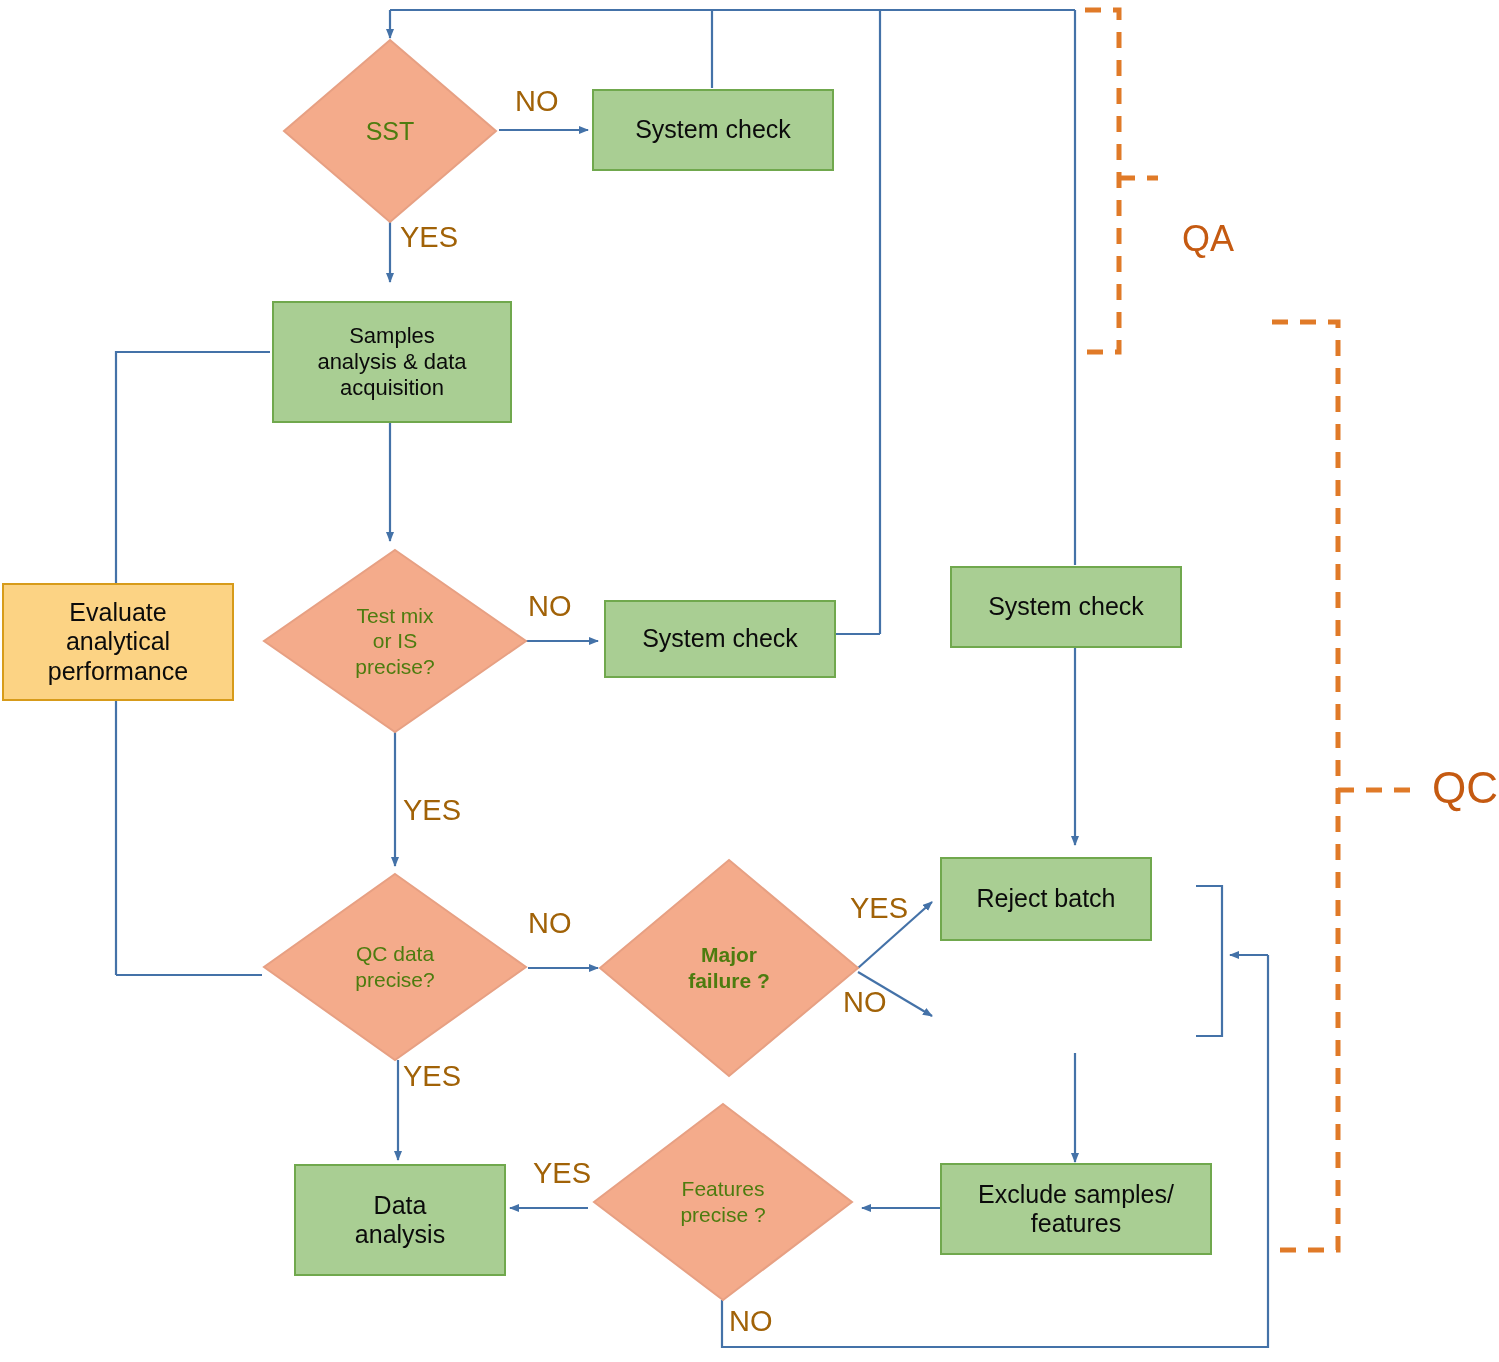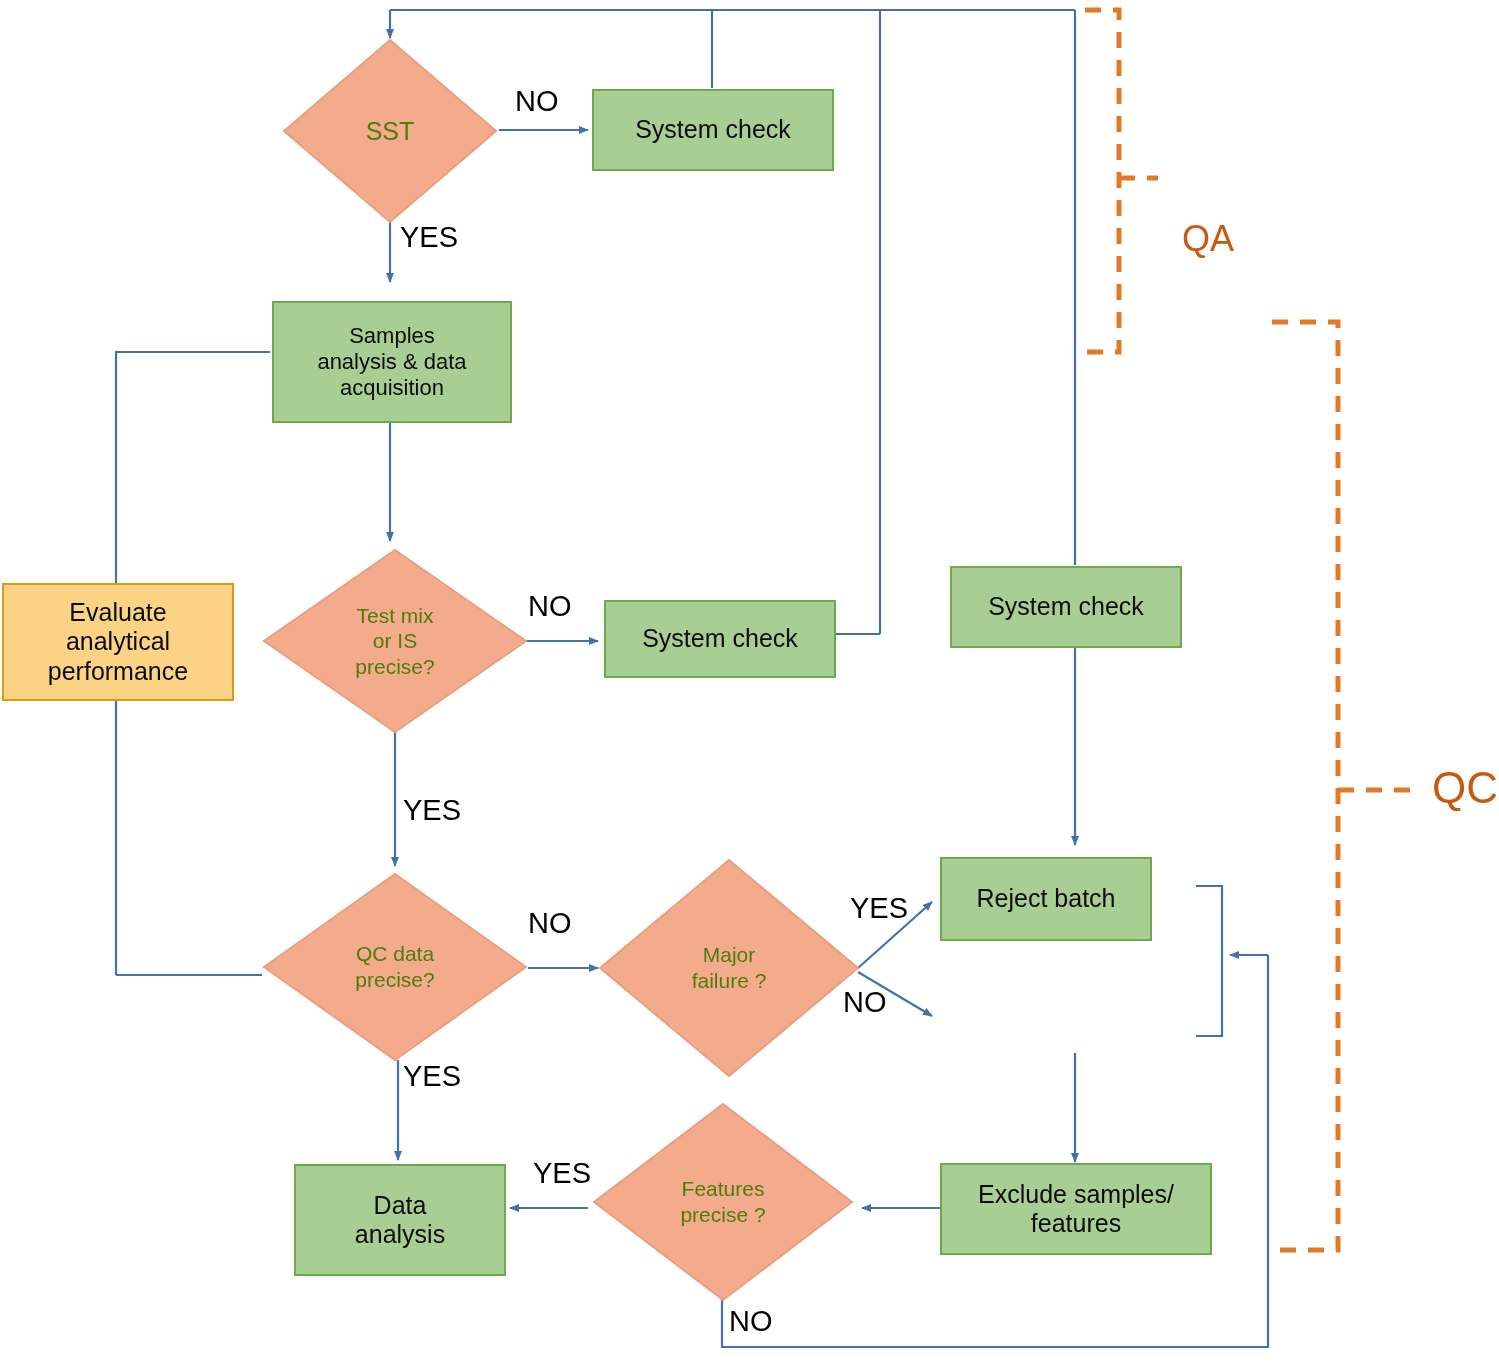--- a/index.html
+++ b/index.html
@@ -57,21 +57,21 @@
     width: 100%; height: 100%;
     display: flex;
     align-items: center;
     justify-content: center;
     text-align: center;
     color: #4d7c0f;
     line-height: 1.22;
   }
   .edge-label {
     position: absolute;
-    color: #000000;
+    color: #a16207;
     font-weight: 400;
     white-space: nowrap;
   }
   .group-label {
     position: absolute;
     color: #c55a11;
     white-space: nowrap;
   }
 </style>
 </head>
@@ -182,21 +182,21 @@
   </div>
 
   <div class="decision-wrap" style="left:262px; top:872px; width:266px; height:190px;">
     <svg class="decision-shape" viewBox="0 0 266 190" preserveAspectRatio="none">
       <polygon points="133,2 264,95 133,188 2,95" fill="#f4ab8b" stroke="#e7a083" stroke-width="2"></polygon>
     </svg>
     <div class="decision-text" style="font-size:21px; white-space:pre-line;">QC data
 precise?</div>
   </div>
 
-  <div class="decision-wrap" style="left:598px; top:858px; width:262px; height:220px;">
+  <div class="decision-wrap" style="left:598px; top:858px; width:262px; height:220px;font-weight:bold;">
     <svg class="decision-shape" viewBox="0 0 262 220" preserveAspectRatio="none">
       <polygon points="131,2 260,110 131,218 2,110" fill="#f4ab8b" stroke="#e7a083" stroke-width="2"></polygon>
     </svg>
     <div class="decision-text" style="font-size:21px; white-space:pre-line;">Major
 failure ?</div>
   </div>
 
   <div class="node proc" style="left:940px; top:857px; width:212px; height:84px; font-size:25px;">
     <span class="proc-label">Reject batch</span>
   </div>

